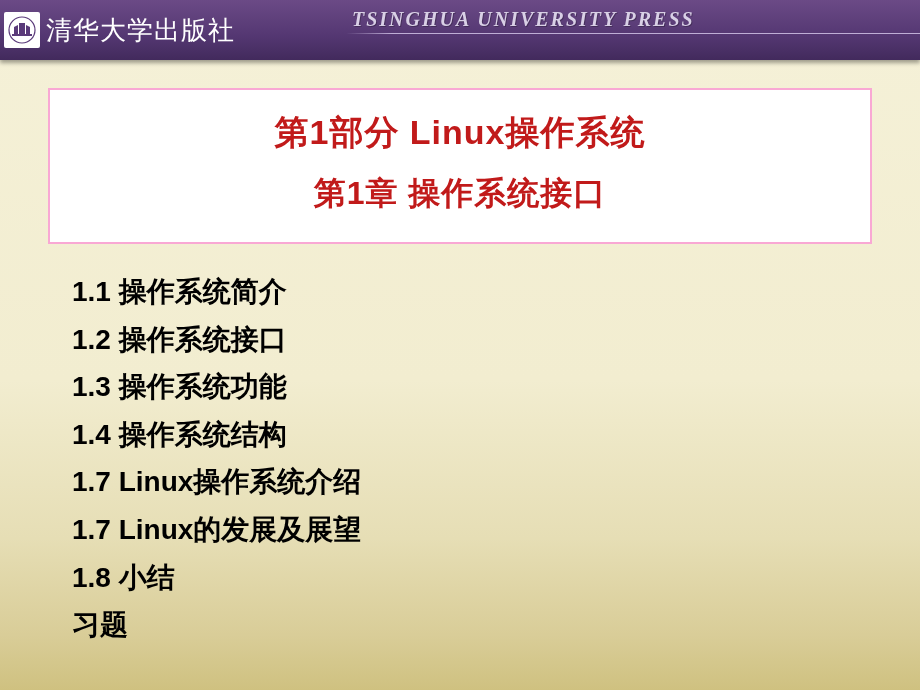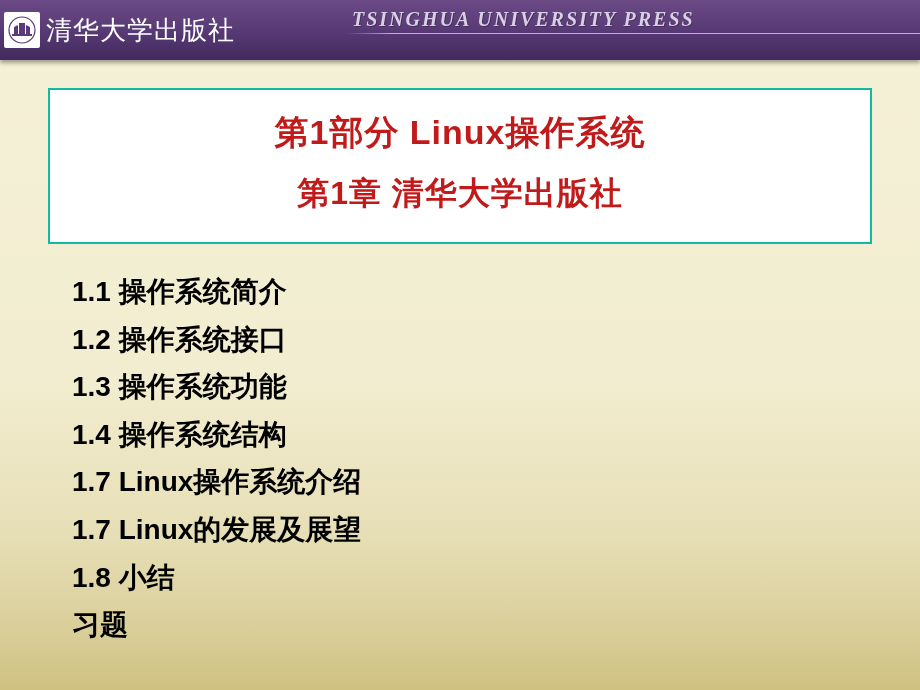--- a/index.html
+++ b/index.html
@@ -52,21 +52,21 @@
     text-align: right;
   }
   .uni-en-line {
     position: absolute;
     left: 346px; right: 0; top: 33px;
     height: 1px;
     background: linear-gradient(90deg, rgba(255,255,255,0) 0%, #bfaed6 8%, #bfaed6 100%);
   }
   .title-box {
     margin: 28px 48px 24px 48px;
-    border: 2px solid #14b8a6;
+    border: 2px solid #f9a8d4;
     background: #fff;
     padding: 20px 10px 26px 10px;
     text-align: center;
   }
   .title-part {
     color: #c11a1a;
     font-weight: 700;
     font-size: 34px;
     letter-spacing: 1px;
     margin-bottom: 16px;
@@ -104,21 +104,21 @@
       </svg>
     </div>
     <span class="logo-text-cn">清华大学出版社</span>
   </div>
   <div class="uni-en">TSINGHUA UNIVERSITY PRESS</div>
   <div class="uni-en-line"></div>
 </div>
 
 <div class="title-box">
   <div class="title-part">第1部分   Linux操作系统</div>
-  <div class="title-chapter">第1章  清华大学出版社</div>
+  <div class="title-chapter">第1章  操作系统接口</div>
 </div>
 
 <div class="toc">
   <div class="toc-item">1.1  操作系统简介</div>
   <div class="toc-item">1.2  操作系统接口</div>
   <div class="toc-item">1.3  操作系统功能</div>
   <div class="toc-item">1.4  操作系统结构</div>
   <div class="toc-item">1.7  Linux操作系统介绍</div>
   <div class="toc-item">1.7  Linux的发展及展望</div>
   <div class="toc-item">1.8  小结</div>

